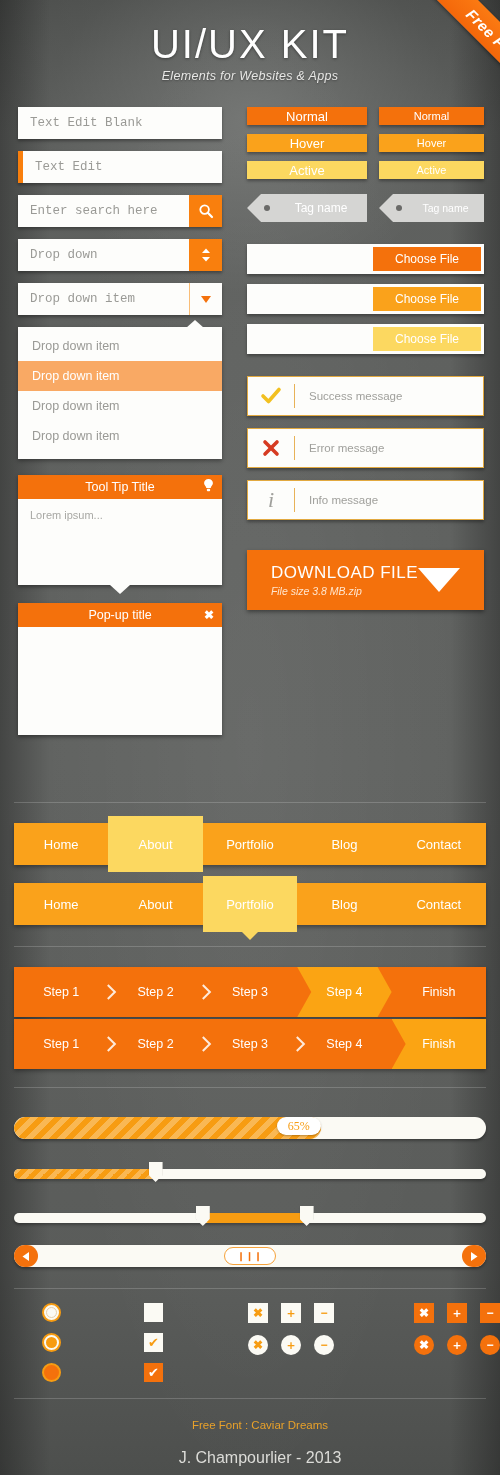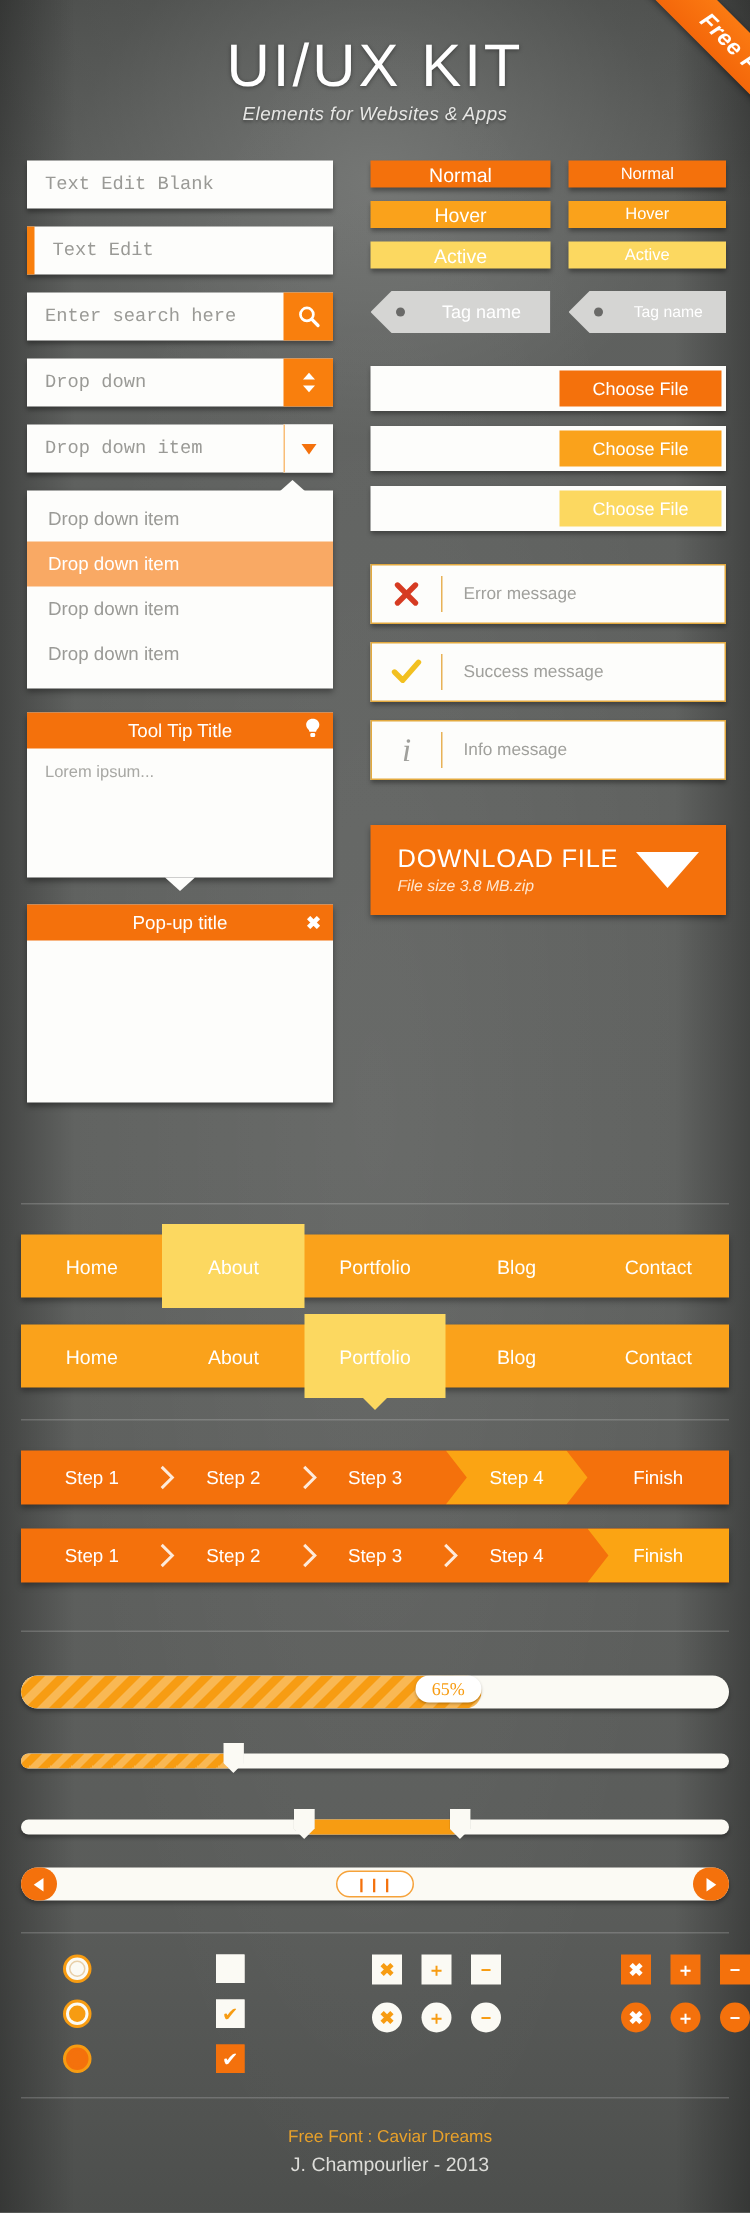--- a/index.html
+++ b/index.html
@@ -138,21 +138,21 @@
   .msg {
     height: 40px; background: #fdfdfb; display: flex; align-items: center;
     border: 1px solid #e2a93f; margin-bottom: 12px; box-shadow: 0 2px 3px rgba(0,0,0,0.35);
   }
   .msg .m-ico { width: 46px; display: flex; align-items: center; justify-content: center; }
   .msg .m-div { width: 1px; height: 24px; background: #e8b257; }
   .msg .m-txt { padding-left: 14px; font-size: 11.5px; color: #a0a09c; }
 
   
   .download {
-    background: #f4710c; height: 60px; display: flex; align-items: center; justify-content: space-between;
+    background: #f4710c; height: 60px; display: flex; align-items: center; justify-content: center;
     padding: 10px 18px; box-shadow: 0 2px 4px rgba(0,0,0,0.4); margin-top: 30px;
   }
   .download .dl-t { color: #fff; font-size: 17px; letter-spacing: .5px; }
   .download .dl-s { color: #ffe6cf; font-size: 10.5px; font-style: italic; margin-top: 2px; }
   .tri-down { width: 0; height: 0; border-left: 21px solid transparent; border-right: 21px solid transparent; border-top: 24px solid #fff; }
 
   
   .divider { position: absolute; left: 14px; width: 472px; height: 1px; background: rgba(255,255,255,0.18); }
 
   
@@ -165,21 +165,21 @@
     color: #fff; font-size: 13px; position: relative;
   }
   .nav .ni.active { background: #fcd860; height: 56px; margin-top: -7px; z-index: 2; }
   .nav .ni.active.pointer::after {
     content:""; position: absolute; bottom: -8px; left: 50%; transform: translateX(-50%);
     border-left: 8px solid transparent; border-right: 8px solid transparent; border-top: 8px solid #fcd860;
   }
 
   
   .steps {
-    position: absolute; left: 14px; width: 472px; height: 36px; background: #f4710c;
+    position: absolute; left: 14px; width: 472px; height: 50px; background: #f4710c;
     display: flex; box-shadow: 0 2px 4px rgba(0,0,0,0.35);
   }
   .steps .si {
     flex: 1; display: flex; align-items: center; justify-content: center;
     color: #fff; font-size: 12.5px; position: relative;
   }
   .steps .si .chev {
     position: absolute; right: -6px; top: 50%; transform: translateY(-50%) rotate(0deg);
     width: 11px; height: 11px; border-top: 2px solid rgba(255,255,255,.85); border-right: 2px solid rgba(255,255,255,.85);
     transform: translateY(-50%) rotate(45deg);
@@ -263,21 +263,21 @@
     width: 20px; height: 20px; display: flex; align-items: center; justify-content: center;
     font-size: 12px; font-weight: bold;
   }
   .sq-ico.outline { background: #fbfaf4; color: #f79c12; }
   .sq-ico.solid { background: #f4710c; color: #fff; }
   .sq-ico.round { border-radius: 50%; }
 
   
   .footer { position: absolute; left: 0; width: 500px; text-align: center; }
   .f1 { color: #e8a12a; font-size: 11.5px; }
-  .f2 { color: #dcdcd8; font-size: 13px; margin-top: 4px; }
+  .f2 { color: #dcdcd8; font-size: 16px; margin-top: 18px; }
 </style>
 </head>
 <body>
 
 <div id="page">
 
   <div class="ribbon-wrap">
     <div class="ribbon">Free PSD</div>
   </div>
 
@@ -390,39 +390,39 @@
           <div class="file-btn" style="background:#FAA21B">Choose File</div>
         </div>
         <div class="file-row">
           <div class="file-btn" style="background:#FCD860">Choose File</div>
         </div>
       </div>
 
       <div style="margin-top:22px;">
         <div class="msg">
           <div class="m-ico">
+            <svg width="22" height="20" viewBox="0 0 22 20">
+              <polyline points="3,10 8.5,15.5 19,3.5" fill="none" stroke="#f2c020" stroke-width="3.6" stroke-linecap="round" stroke-linejoin="round"></polyline>
+            </svg>
+          </div>
+          <div class="m-div"></div>
+          <div class="m-txt">Success message</div>
+        </div>
+        <div class="msg">
+          <div class="m-ico">
             <svg width="20" height="20" viewBox="0 0 20 20">
               <line x1="4" y1="4" x2="16" y2="16" stroke="#d63b22" stroke-width="3.6" stroke-linecap="round"></line>
               <line x1="16" y1="4" x2="4" y2="16" stroke="#d63b22" stroke-width="3.6" stroke-linecap="round"></line>
             </svg>
           </div>
           <div class="m-div"></div>
           <div class="m-txt">Error message</div>
         </div>
         <div class="msg">
           <div class="m-ico">
-            <svg width="22" height="20" viewBox="0 0 22 20">
-              <polyline points="3,10 8.5,15.5 19,3.5" fill="none" stroke="#f2c020" stroke-width="3.6" stroke-linecap="round" stroke-linejoin="round"></polyline>
-            </svg>
-          </div>
-          <div class="m-div"></div>
-          <div class="m-txt">Success message</div>
-        </div>
-        <div class="msg">
-          <div class="m-ico">
             <span style="font-family:'Liberation Serif',serif; font-style:italic; font-size:22px; color:#a0a09c;">i</span>
           </div>
           <div class="m-div"></div>
           <div class="m-txt">Info message</div>
         </div>
       </div>
 
       <div class="download">
         <div>
           <div class="dl-t">DOWNLOAD FILE</div>

